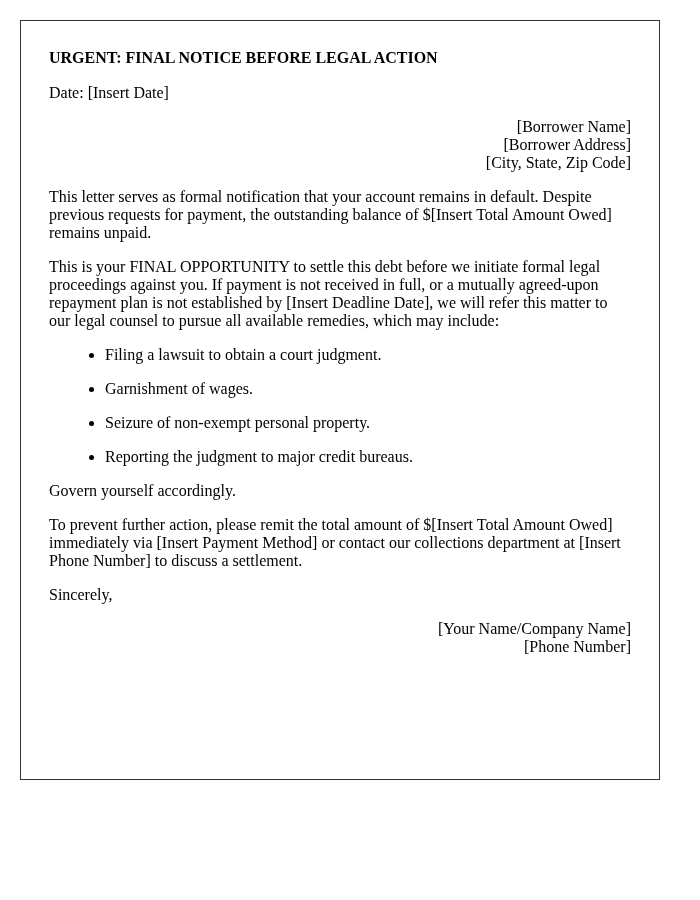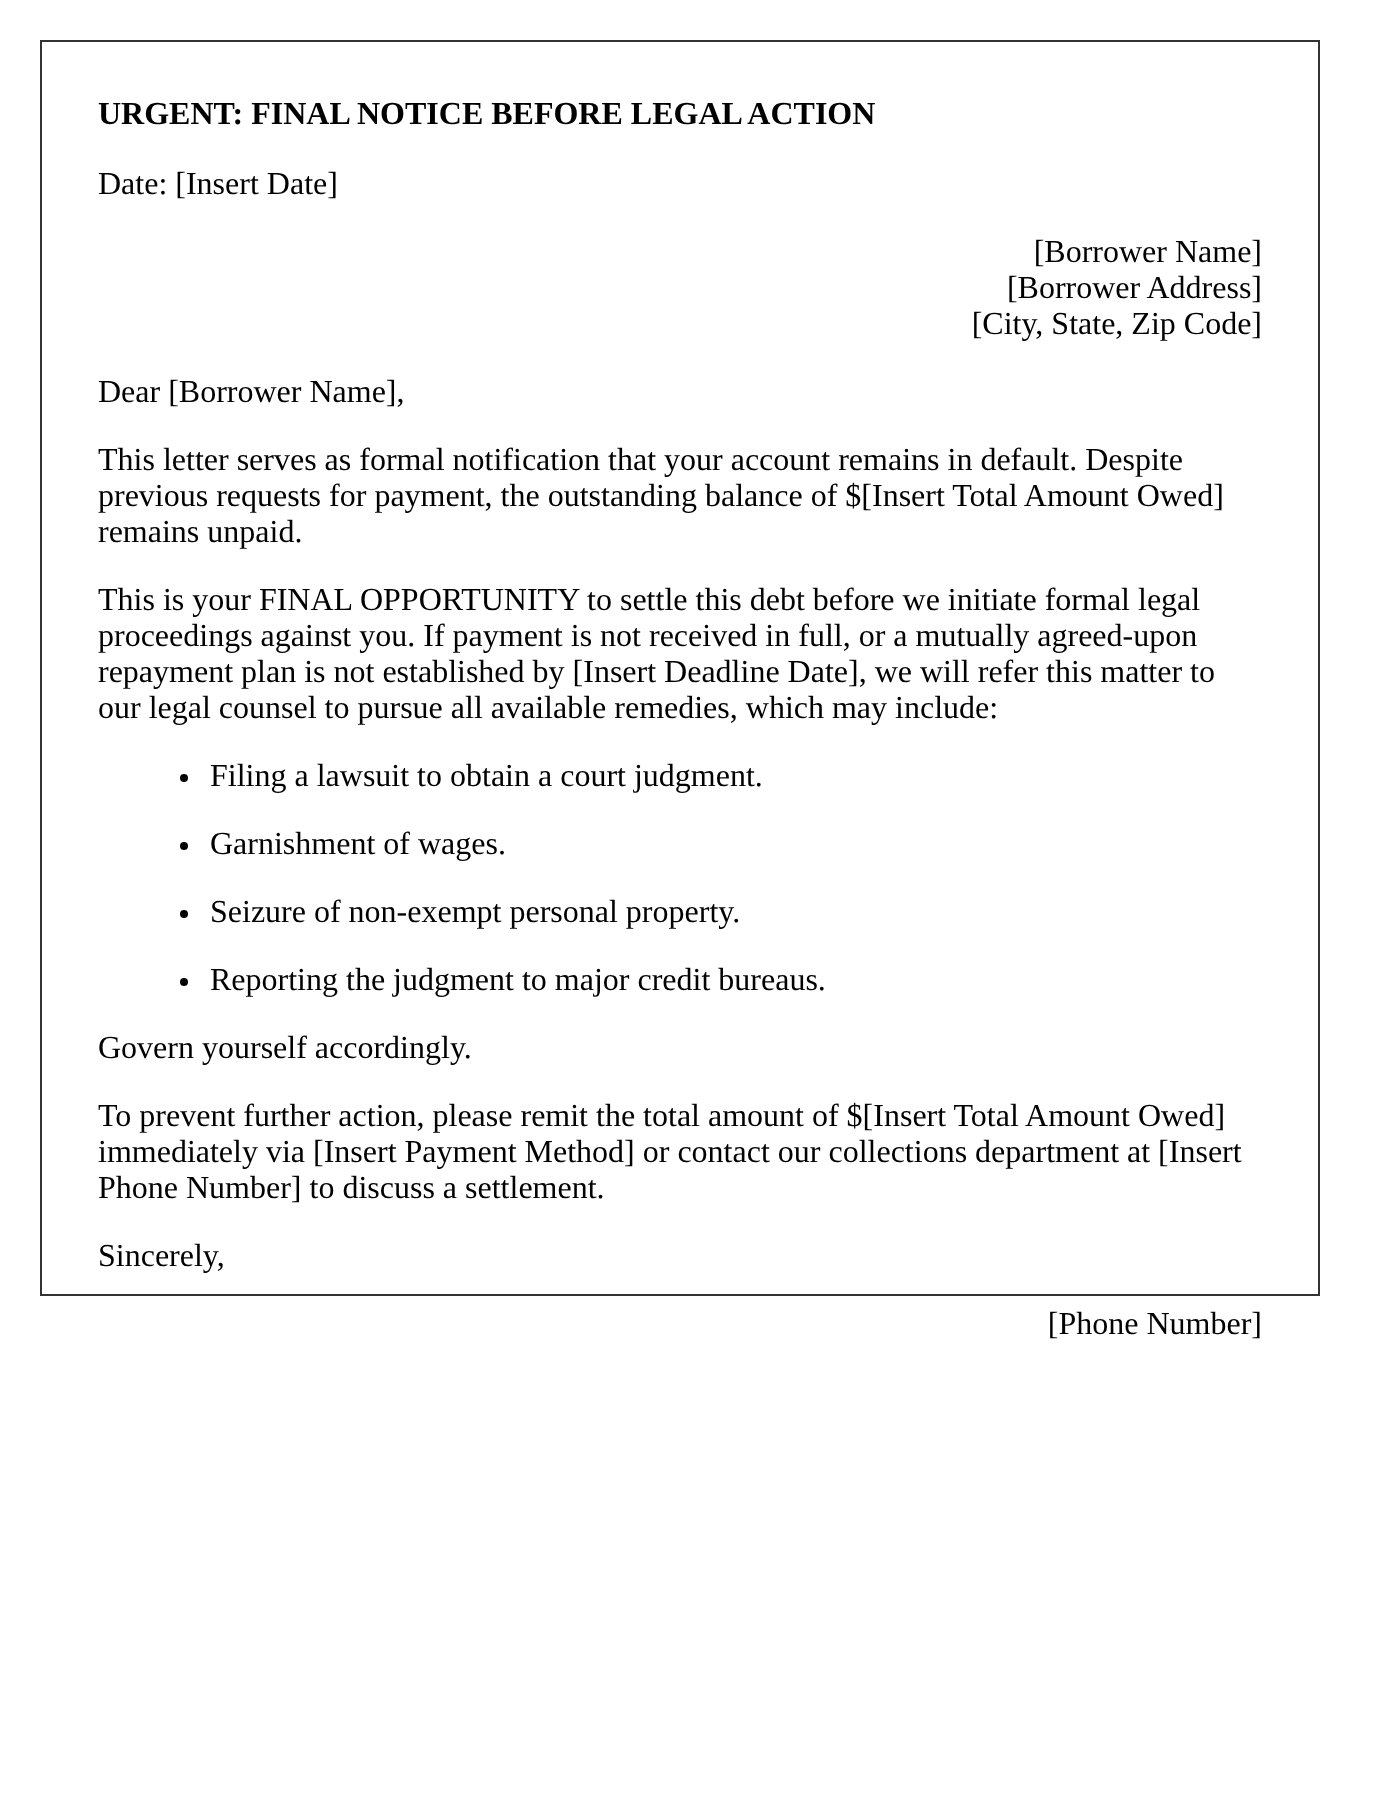--- a/index.html
+++ b/index.html
@@ -12,21 +12,21 @@
       height: 900px;
       position: relative;
       font-family: "Liberation Serif", "DejaVu Serif", serif;
       color: #000000;
     }
     .letter {
       position: absolute;
       left: 20px;
       top: 20px;
       width: 640px;
-      height: 628px;
+      height: 760px;
       border: 1px solid #333333;
       box-sizing: border-box;
       padding: 26px 28px 20px 28px;
       font-size: 16px;
       line-height: 18px;
     }
     .title {
       font-weight: bold;
       font-size: 16px;
       margin: 2px 0 17px 0;
@@ -57,35 +57,35 @@
 
   <p>Date: [Insert Date]</p>
 
   <div class="block">
     <span class="line">[Borrower Name]</span>
     <span class="line">[Borrower Address]</span>
     <span class="line">[City, State, Zip Code]</span>
   </div>
 
 
-  <p>Dear [Borrower Name],</p>
 
   <p>This letter serves as formal notification that your account remains in default. Despite previous requests for payment, the outstanding balance of $[Insert Total Amount Owed] remains unpaid.</p>
 
   <p><span>This is your </span><strong>FINAL OPPORTUNITY</strong><span> to settle this debt before we initiate formal legal proceedings against you. If payment is not received in full, or a mutually agreed-upon repayment plan is not established by [Insert Deadline Date], we will refer this matter to our legal counsel to pursue all available remedies, which may include:</span></p>
 
   <ul>
     <li>Filing a lawsuit to obtain a court judgment.</li>
     <li>Garnishment of wages.</li>
     <li>Seizure of non-exempt personal property.</li>
     <li>Reporting the judgment to major credit bureaus.</li>
   </ul>
 
   <p>Govern yourself accordingly.</p>
 
   <p>To prevent further action, please remit the total amount of $[Insert Total Amount Owed] immediately via [Insert Payment Method] or contact our collections department at [Insert Phone Number] to discuss a settlement.</p>
 
   <p>Sincerely,</p>
 
   <div class="block">
+    <span class="line">[Your Name/Company Name]</span>
     <span class="line">[Phone Number]</span>
   </div>
 </div>
 
 </body></html>

